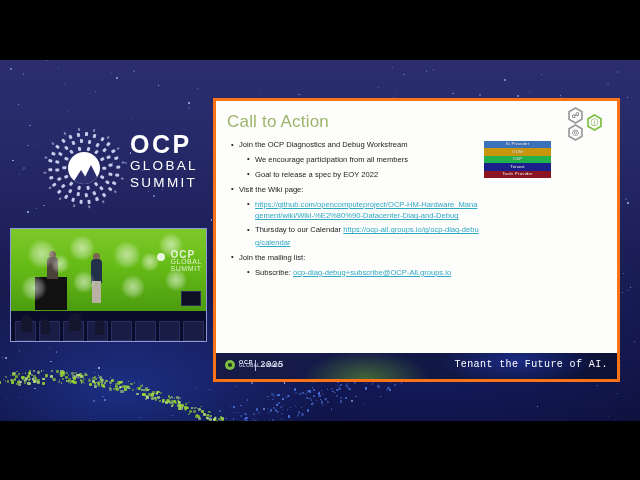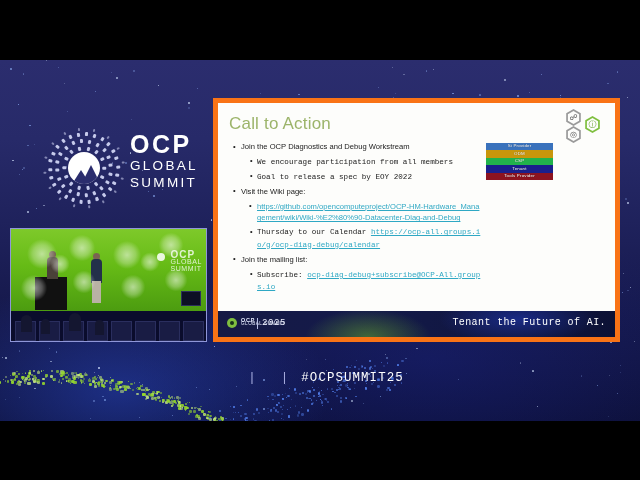--- a/index.html
+++ b/index.html
@@ -52,39 +52,39 @@
   #spk2{position:absolute;left:80px;top:30px;width:11px;height:24px;background:#23304a;border-radius:4px 4px 0 0;}
   #spk2l{position:absolute;left:81px;top:52px;width:9px;height:22px;background:#b9b2a4;}
   #spk2h{position:absolute;left:82px;top:24px;width:7px;height:7px;background:#7a6452;border-radius:50%;}
   #vid-ocp{position:absolute;right:6px;top:22px;color:#eaf7e0;font-size:7px;line-height:7px;
            letter-spacing:.6px;text-align:left;opacity:.92;}
   #vid-ocp b{font-size:10px;letter-spacing:1px;display:block;}
   #vid-ocpdot{position:absolute;right:43px;top:24px;width:8px;height:8px;border-radius:50%;background:#eaf7e0;}
   #monitor{position:absolute;left:170px;top:62px;width:18px;height:13px;background:#0d0f24;border:1px solid #2c2f5c;}
 
   
-  #slide{position:absolute;left:213px;top:98px;width:407px;height:244px;z-index:30;
-         background:#fdfdfb;border:5px solid #f97316;box-sizing:border-box;overflow:hidden;}
+  #slide{position:absolute;left:213px;top:98px;width:407px;height:284px;z-index:30;
+         background:#fdfdfb;border:3px solid #f97316;box-sizing:border-box;overflow:hidden;}
   #slide-title{position:absolute;left:11px;top:11px;font-size:17px;color:#9cb46a;
                font-weight:400;letter-spacing:.2px;}
   #badges{position:absolute;right:6px;top:6px;width:44px;height:36px;}
   .hexicon{position:absolute;width:17px;height:17px;}
   .hex{width:17px;height:17px;clip-path:polygon(50% 0%,93% 25%,93% 75%,50% 100%,7% 75%,7% 25%);
        display:flex;align-items:center;justify-content:center;}
   .hex.gray{background:#9a9a9a;}
   .hex.green{background:#7fbf3f;}
   .hex-in{width:13px;height:13px;clip-path:polygon(50% 0%,93% 25%,93% 75%,50% 100%,7% 75%,7% 25%);
           background:#fdfdfb;display:flex;align-items:center;justify-content:center;
           font-size:8px;line-height:8px;color:#555;}
   .hex.green .hex-in{color:#5f9c25;}
 
   #bullets{position:absolute;left:14px;top:38px;width:250px;font-size:7.6px;color:#1b1b1b;line-height:12.6px;}
   .b1{margin:0 0 2.4px 0;padding-left:9px;position:relative;}
   .b1:before{content:"\2022";position:absolute;left:1px;top:-0.5px;color:#1b1b1b;}
-  .b2{margin:0 0 2.4px 16px;padding-left:9px;position:relative;font-family:Liberation Mono, monospace;}
+  .b2{margin:0 0 2.4px 16px;padding-left:9px;position:relative;}
   .b2:before{content:"\2022";position:absolute;left:1px;top:-0.5px;color:#1b1b1b;}
   .lnk{color:#2fa8c4;text-decoration:underline;word-break:break-all;}
   #wikilink{display:block;margin:0 0 2.4px 16px;padding-left:9px;position:relative;line-height:11.4px;}
   #wikilink:before{content:"\2022";position:absolute;left:1px;top:-0.5px;color:#1b1b1b;}
 
   
   #stack{position:absolute;left:268px;top:40px;width:67px;}
   .srow{height:7.4px;display:flex;align-items:center;justify-content:center;
         color:#fff;font-size:4.4px;line-height:4.4px;letter-spacing:.2px;
         text-shadow:0 0 1px rgba(0,0,0,.5);}

